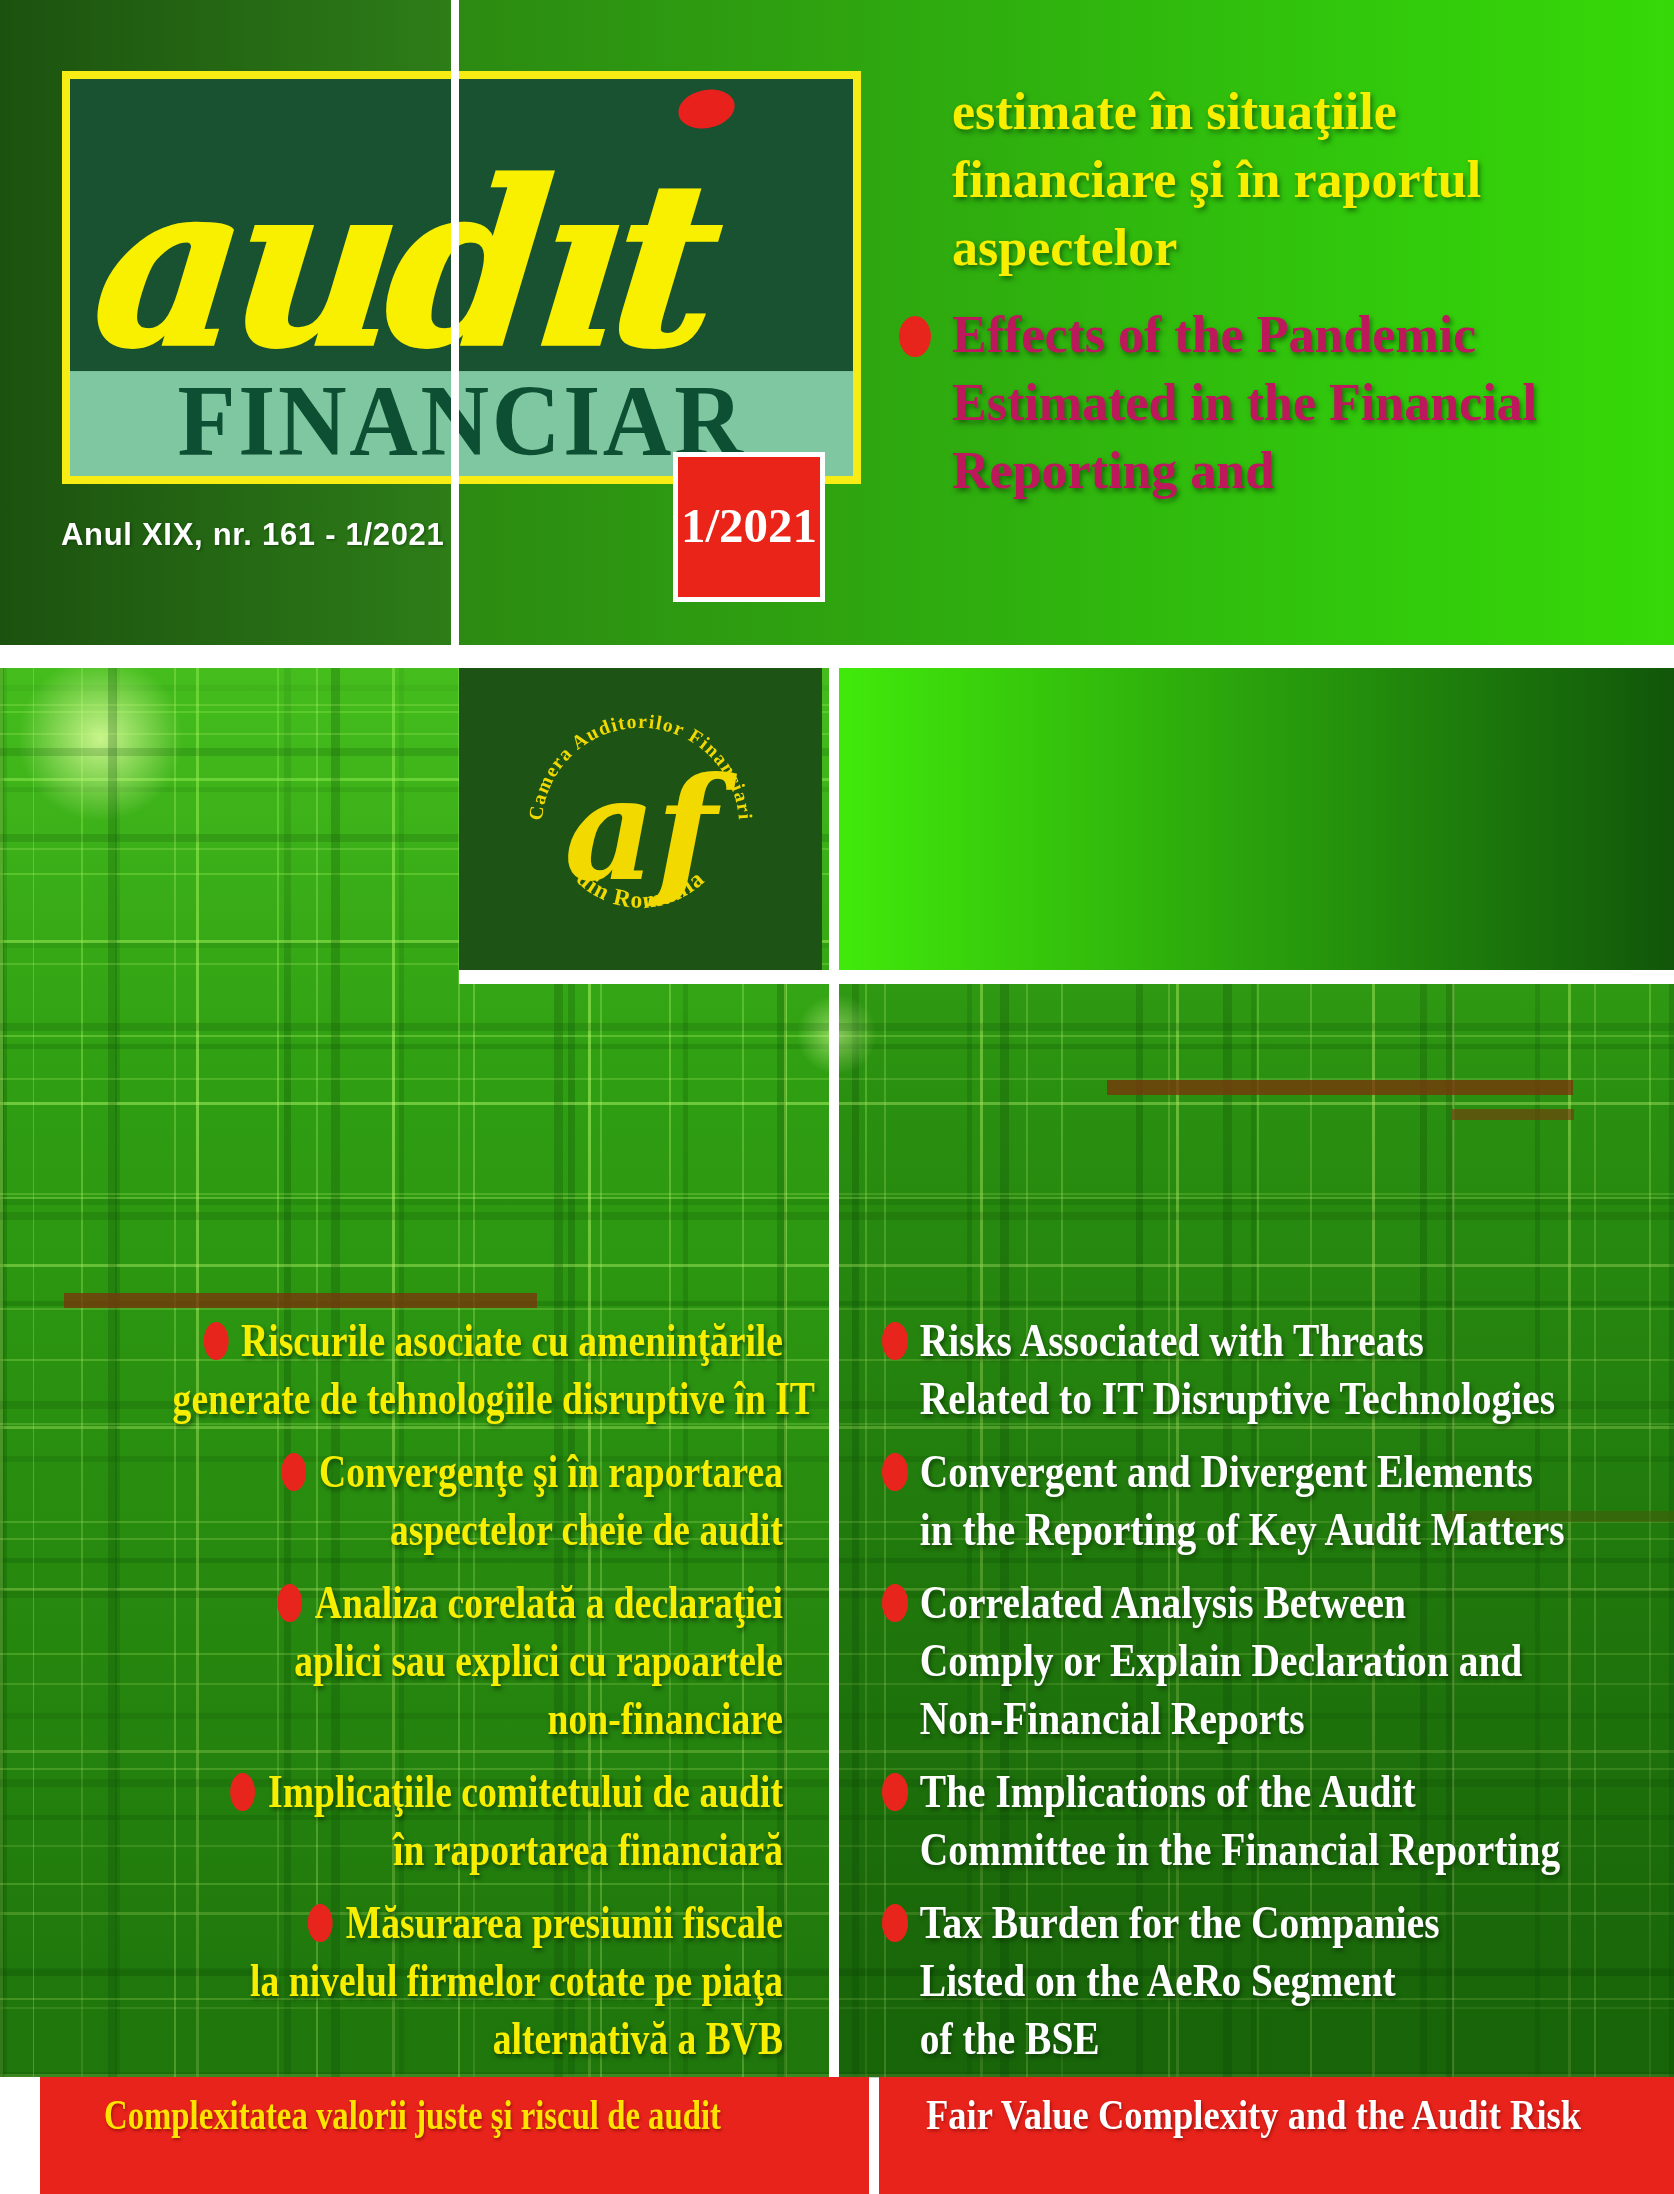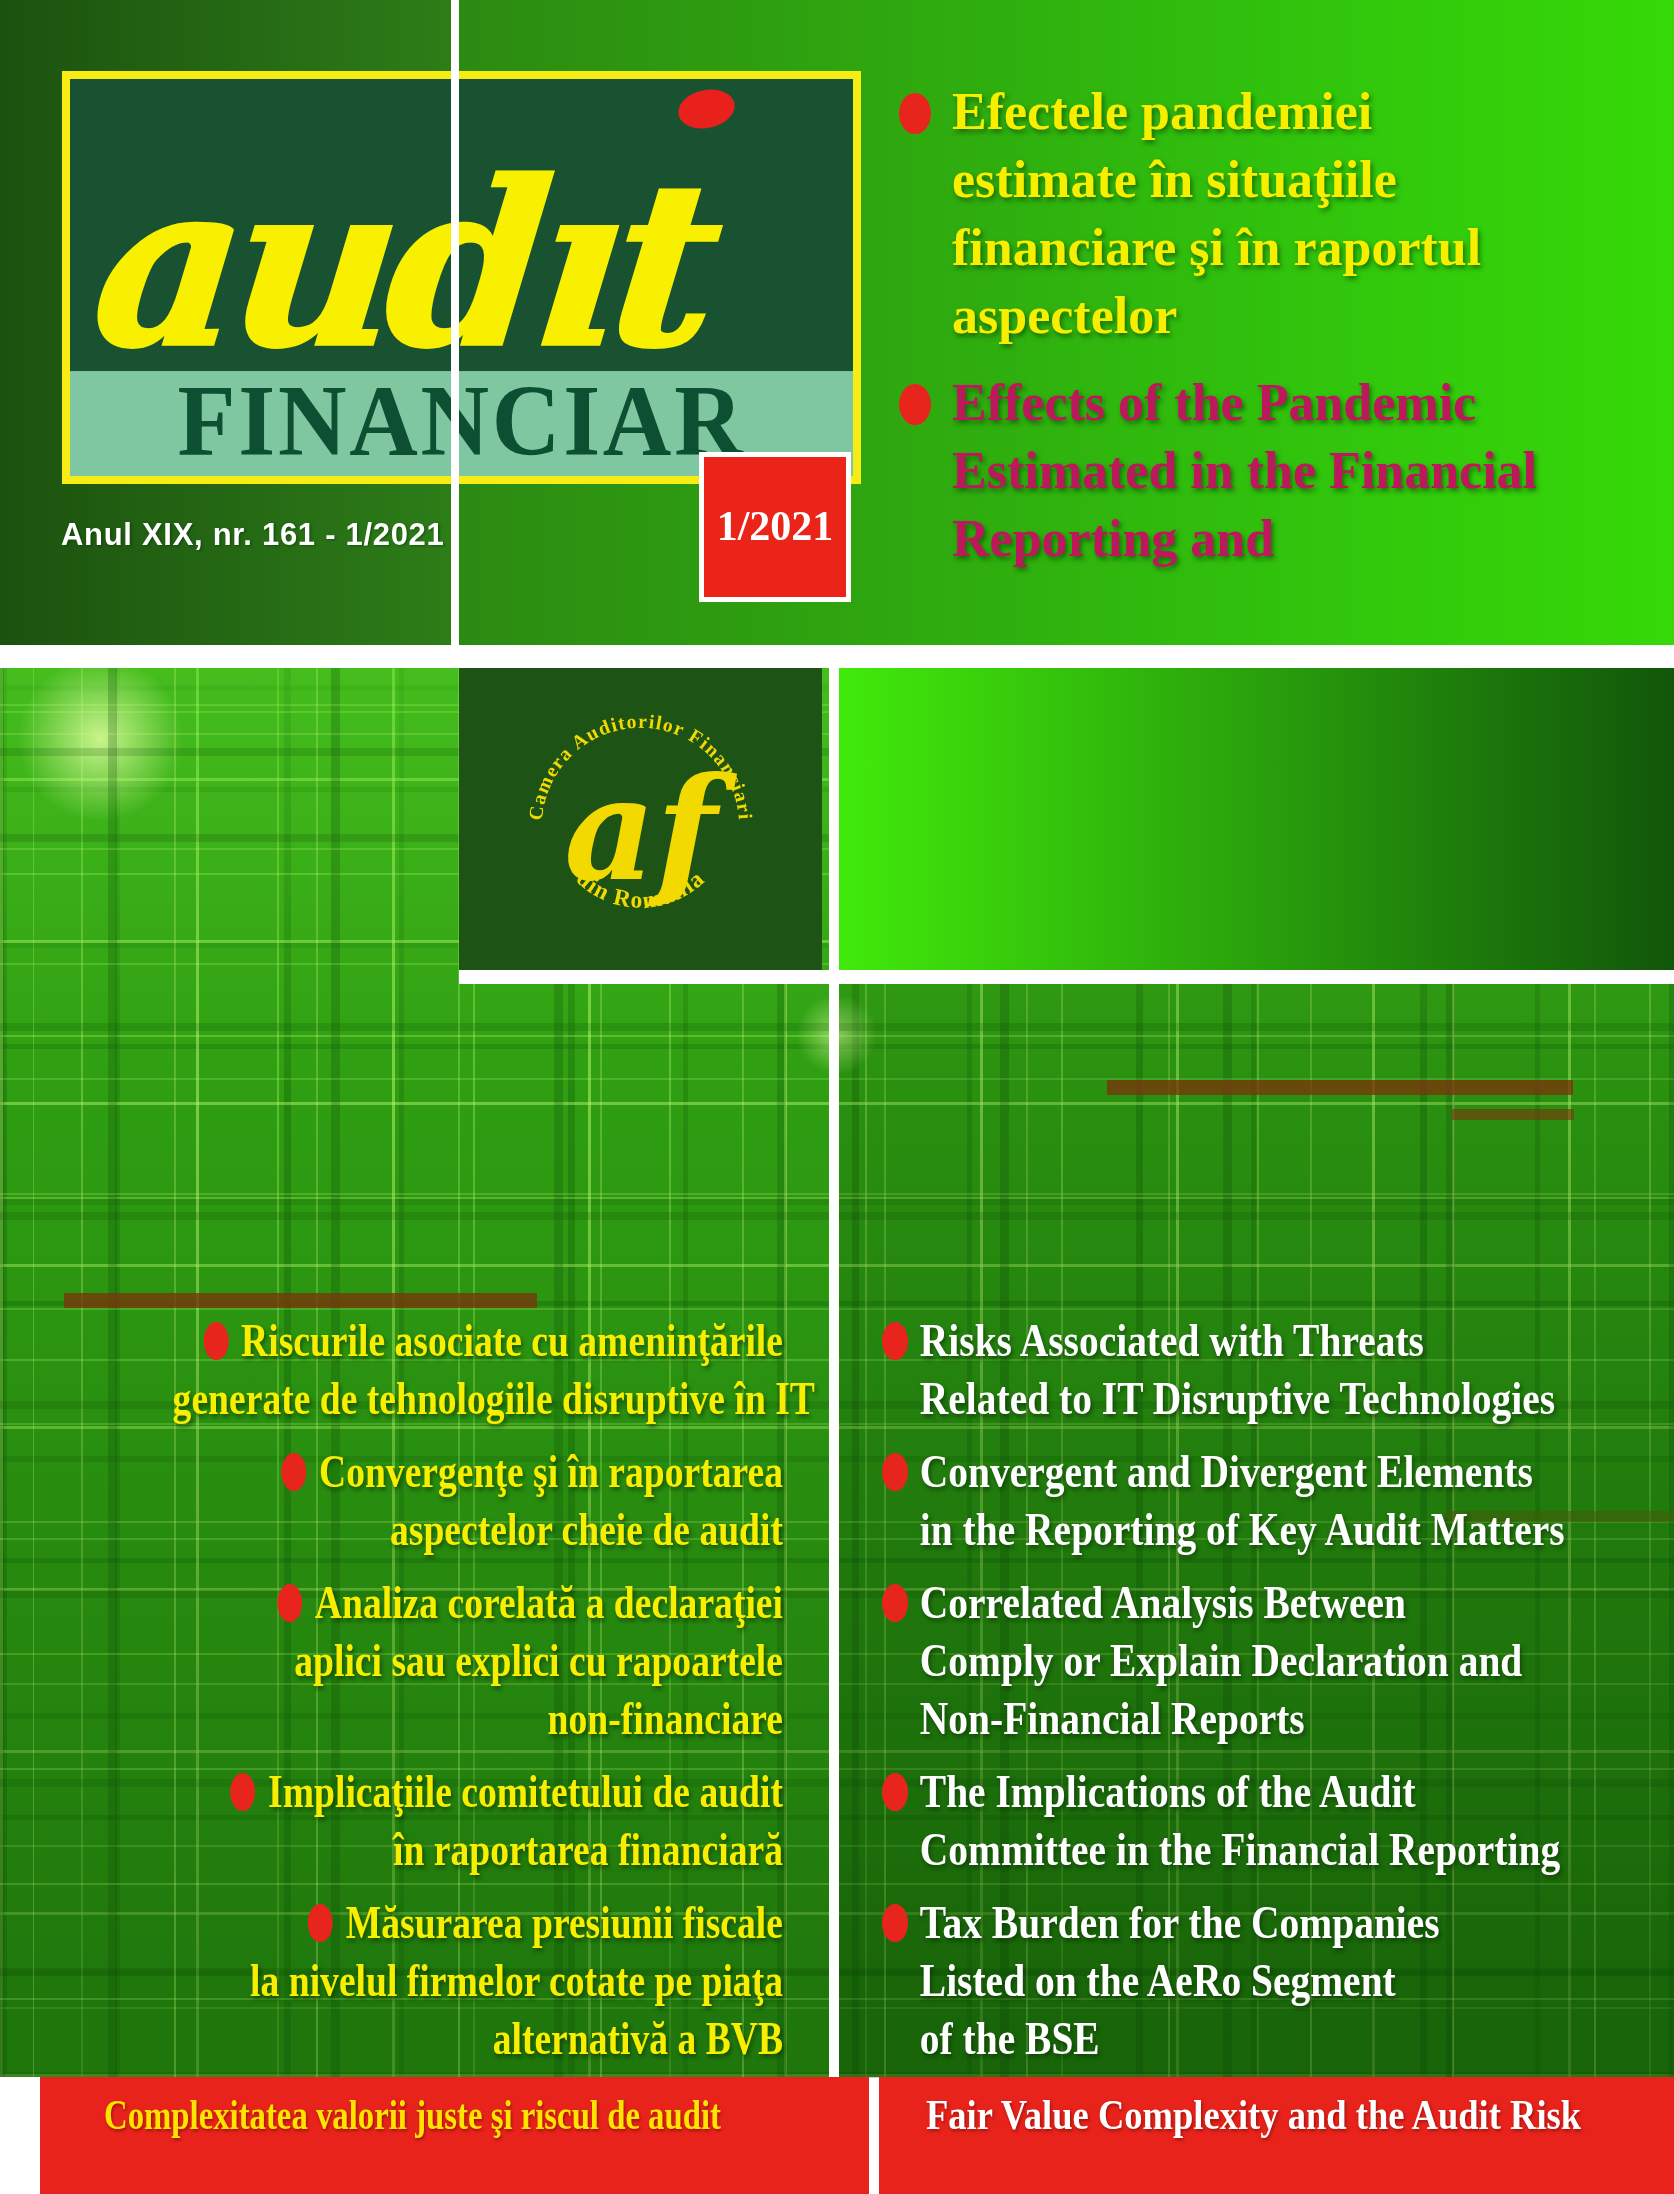--- a/index.html
+++ b/index.html
@@ -24,21 +24,21 @@
   .mast-dot{position:absolute;left:608px;top:10.8px;width:57px;height:38px;border-radius:50%;
      background:#e8211d;transform:rotate(-12deg);}
   .mast-financiar{position:absolute;left:0;bottom:0;width:100%;height:99px;background:#7fc7a0;
      color:#0d4f33;font-weight:bold;font-size:95px;line-height:95px;text-align:center;
      letter-spacing:2.7px;transform:scaleY(1.06);transform-origin:bottom;white-space:nowrap;}
   .edition{position:absolute;left:61px;top:517px;color:#ffffff;
      font-family:"Liberation Sans","DejaVu Sans",sans-serif;font-weight:bold;font-size:31px;
      letter-spacing:0.7px;text-shadow:1.4px 1.4px 2.7px rgba(0,40,0,.45);white-space:nowrap;}
   .issue-badge{position:absolute;left:673px;top:452px;width:142px;height:140px;
      border:5.4px solid #ffffff;background:#ea2418;color:#ffffff;font-weight:bold;
-     font-size:42px;line-height:138px;text-align:center;margin-left:26px;}
+     font-size:49px;line-height:138px;text-align:center;}
 
   
   .headlines{position:absolute;left:899px;top:78px;width:763px;}
   .hl-item{padding-left:53px;font-weight:bold;font-size:52px;line-height:68px;
      text-shadow:2px 2.7px 5.4px rgba(0,45,0,.55);}
   .hl-item + .hl-item{margin-top:19px;}
   .hl-ro{color:#f7ee00;}
   .hl-en{color:#be185d;}
   .hl-line{white-space:nowrap;}
   .bullet{display:inline-block;width:32px;height:41px;border-radius:50%;
@@ -121,21 +121,20 @@
   <div class="masthead-box">
     <div class="mast-audit">audıt</div>
     <div class="mast-dot"></div>
     <div class="mast-financiar">FINANCIAR</div>
   </div>
   <div class="edition">Anul XIX, nr. 161 - 1/2021</div>
   <div class="issue-badge">1/2021</div>
 
   <div class="headlines">
     <div class="hl-item hl-ro">
-      <div class="hl-line"><span class="bullet"></span><span>Efectele pandemiei</span></div>
       <div class="hl-line">estimate în situaţiile</div>
       <div class="hl-line">financiare şi în raportul</div>
       <div class="hl-line">aspectelor</div>
     </div>
     <div class="hl-item hl-en">
       <div class="hl-line"><span class="bullet"></span><span>Effects of the Pandemic</span></div>
       <div class="hl-line">Estimated in the Financial</div>
       <div class="hl-line">Reporting and</div>
     </div>
   </div>

